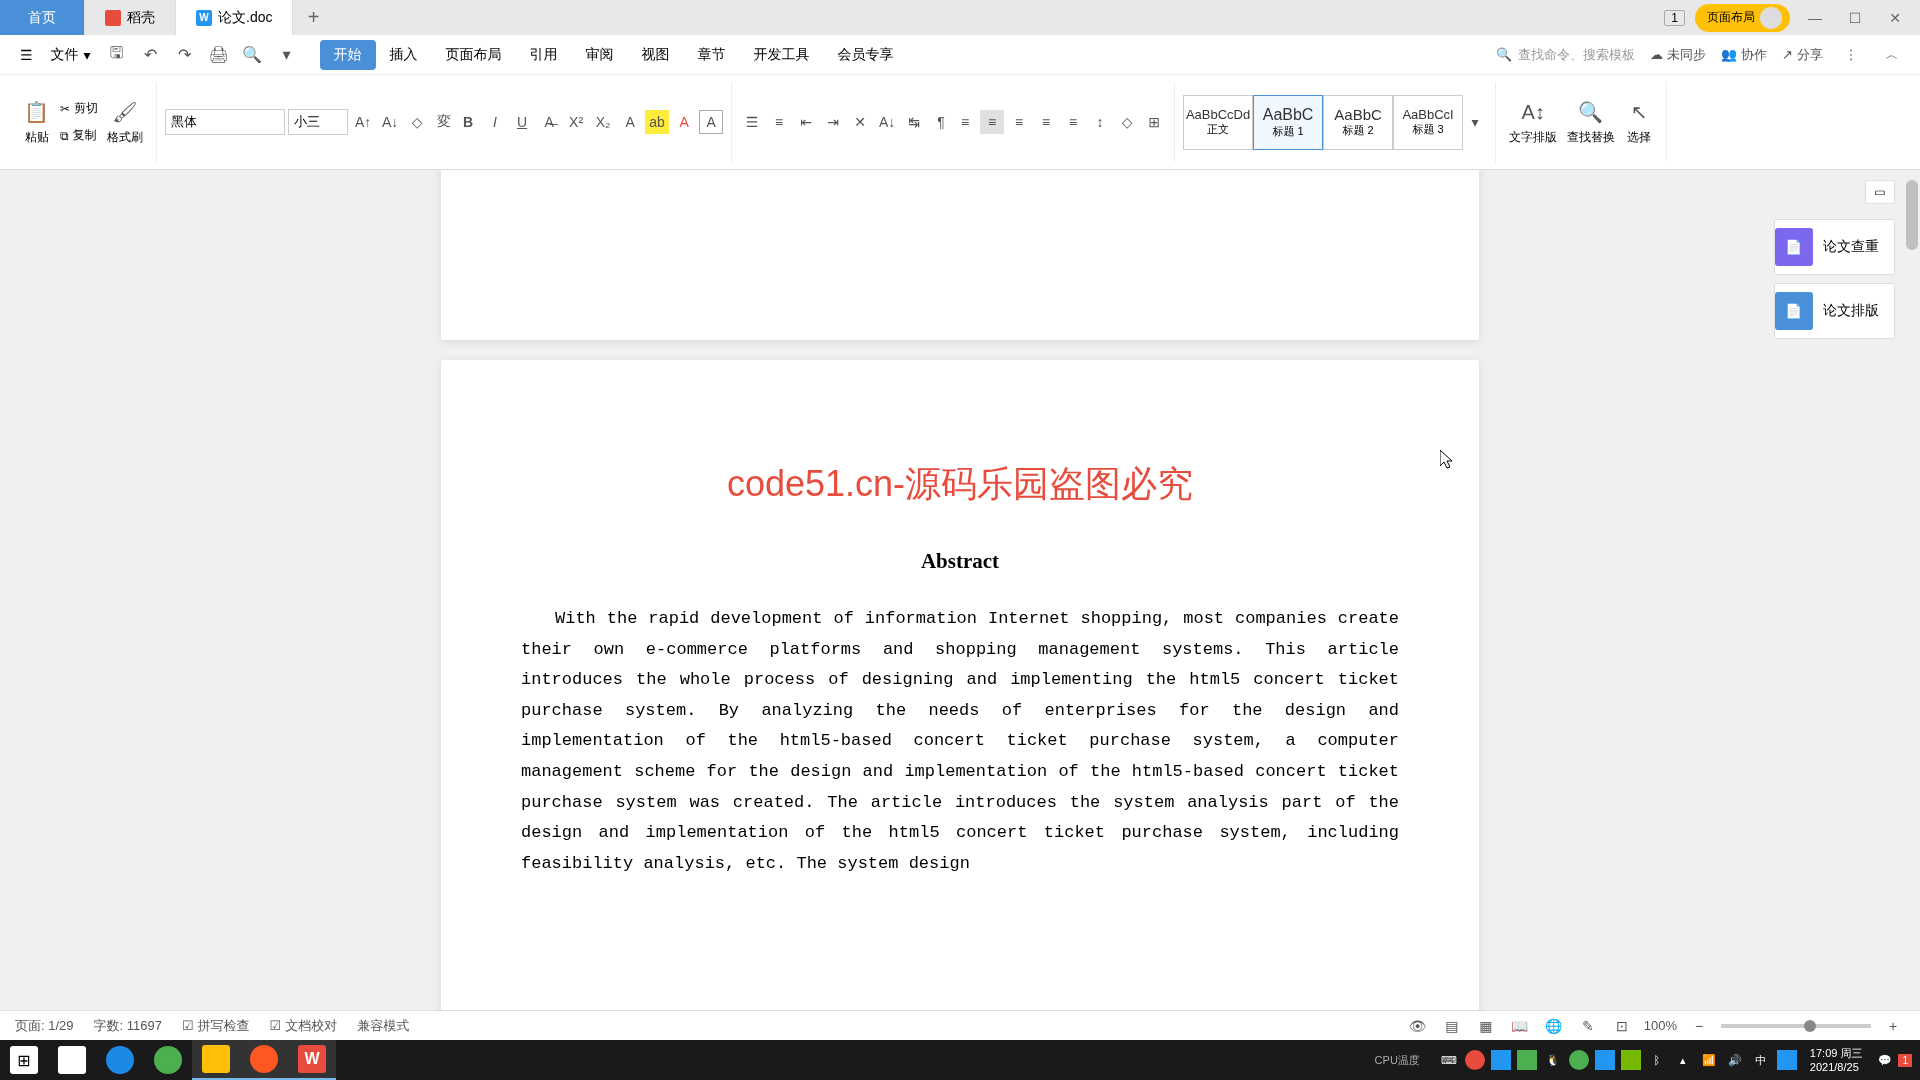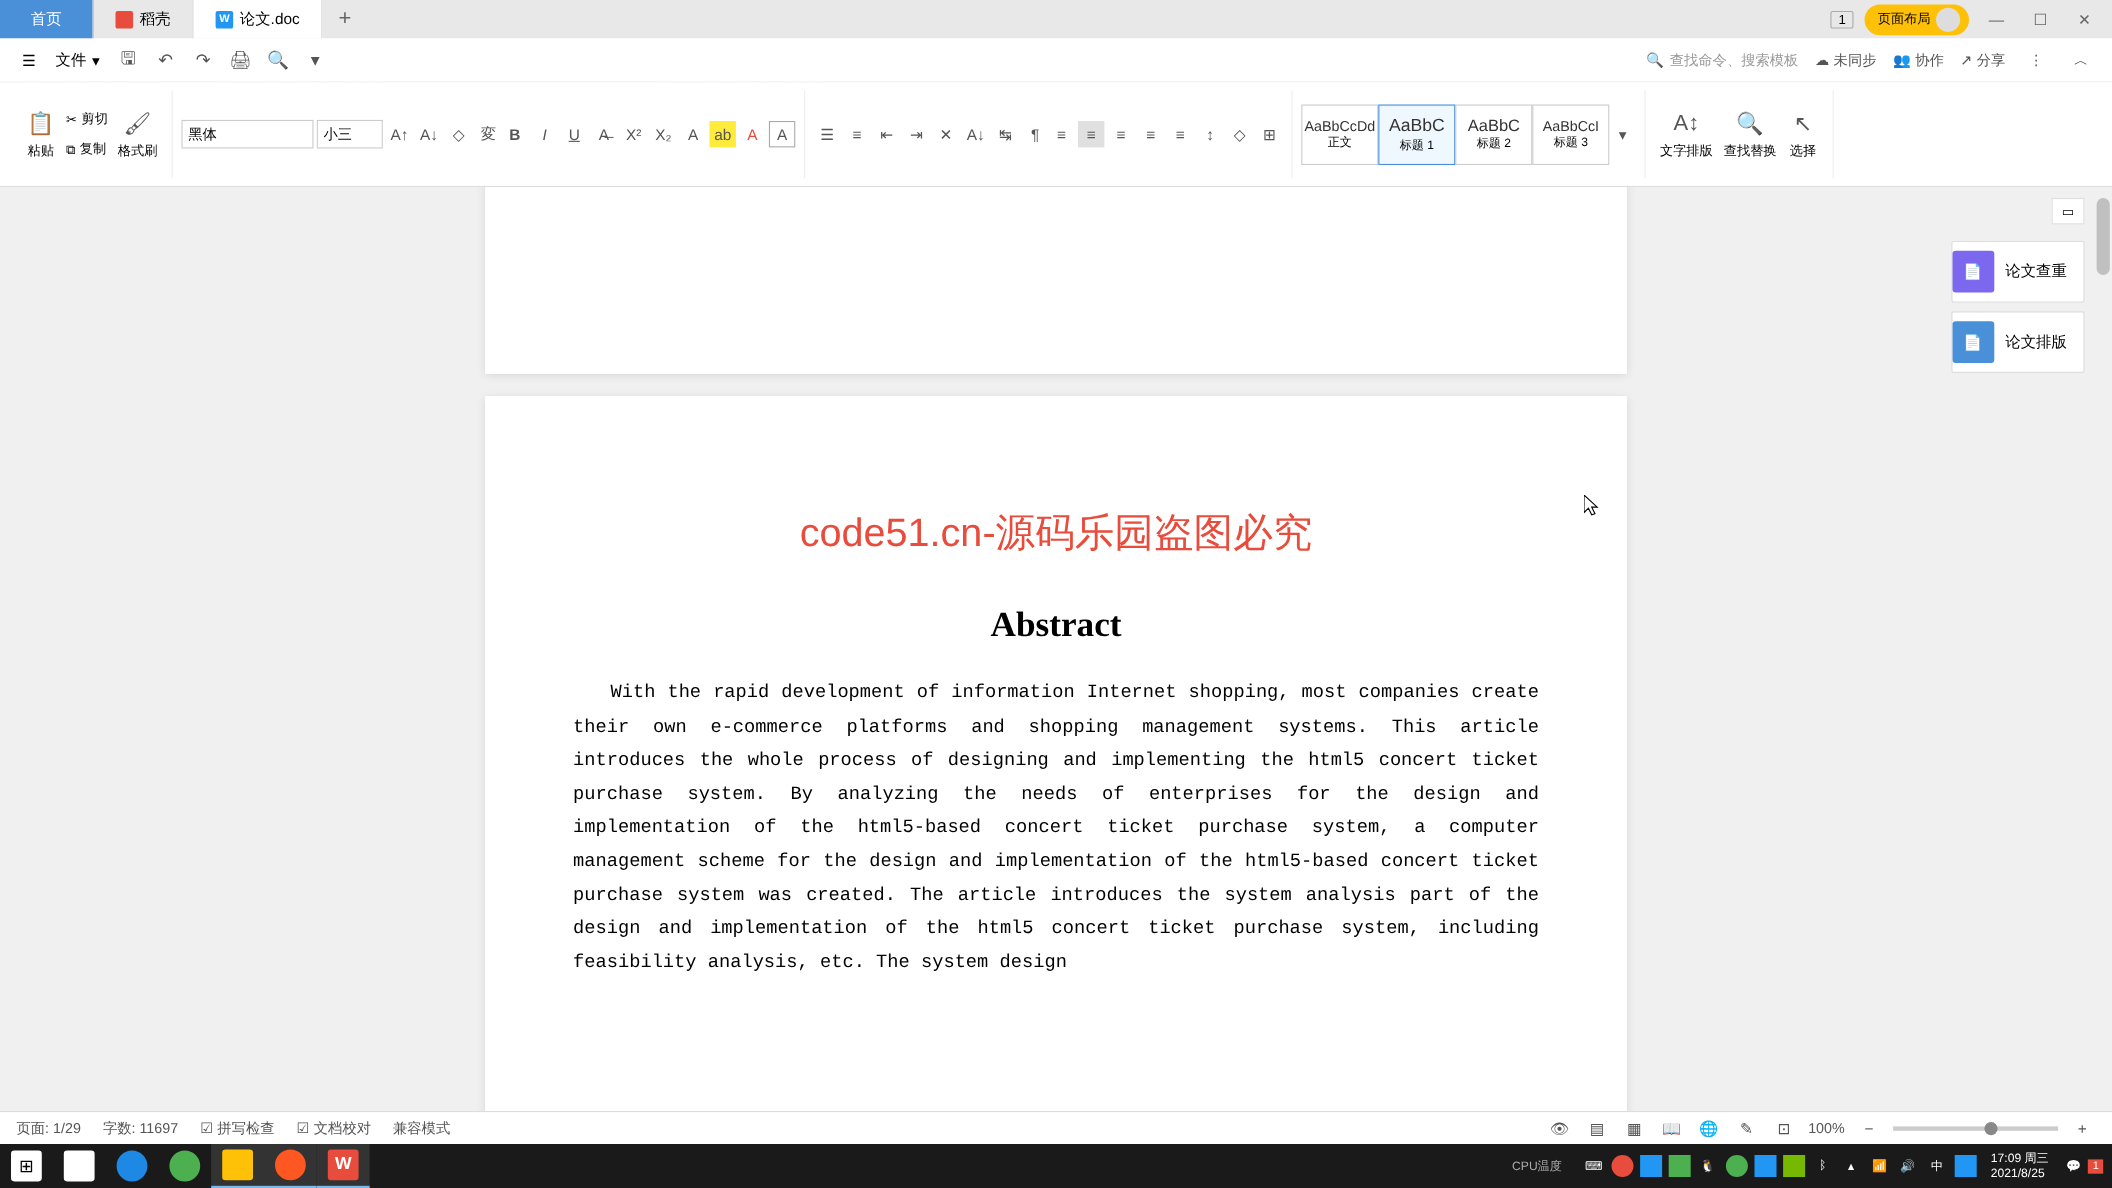--- a/index.html
+++ b/index.html
@@ -53,21 +53,21 @@
 .style-preview.active { border: 1px solid #4a90d9; background: #f0f8ff; }
 .style-sample { font-size: 13px; color: #333; }
 
 
 .doc-area { position: absolute; top: 170px; bottom: 40px; left: 0; right: 0; background: #f0f0f0; overflow: hidden; z-index: 5; }
 .page { position: absolute; background: #fff; left: 50%; transform: translateX(-50%); width: 1038px; box-shadow: 0 2px 8px rgba(0,0,0,0.1); }
 .page1 { top: -100px; height: 270px; }
 .page2 { top: 190px; min-height: 700px; padding: 100px 80px; }
 .page-content { text-align: justify; }
 .watermark-red { color: #e74c3c; font-size: 36px; text-align: center; margin-bottom: 40px; font-weight: normal; }
-.abstract-title { font-size: 32px; font-weight: bold; text-align: center; margin-bottom: 30px; font-family: "Times New Roman", serif; }
+.abstract-title { font-size: 21px; font-weight: bold; text-align: center; margin-bottom: 30px; font-family: "Times New Roman", serif; }
 .abstract-body { font-size: 17px; line-height: 1.8; font-family: "Courier New", monospace; text-indent: 2em; }
 
 
 .side-panel { position: absolute; right: 25px; top: 180px; z-index: 20; }
 .side-toggle { width: 30px; height: 24px; background: #fff; border: 1px solid #ddd; display: flex; align-items: center; justify-content: center; cursor: pointer; margin-bottom: 15px; margin-left: auto; font-size: 12px; }
 .side-item { display: flex; align-items: center; background: #fff; border: 1px solid #ddd; padding: 8px 15px 8px 0; margin-bottom: 8px; cursor: pointer; font-size: 14px; border-radius: 2px; }
 .side-icon { width: 38px; height: 38px; display: flex; align-items: center; justify-content: center; margin-right: 10px; border-radius: 3px; color: #fff; }
 .side-icon.purple { background: #7b68ee; }
 .side-icon.blue { background: #4a90d9; }
 
@@ -130,20 +130,31 @@
     <div class="menu-file">
       <span>文件</span>
       <span>▾</span>
     </div>
     <div class="menu-icon-btn">🖫</div>
     <div class="menu-icon-btn">↶</div>
     <div class="menu-icon-btn">↷</div>
     <div class="menu-icon-btn">🖨</div>
     <div class="menu-icon-btn">🔍</div>
     <div class="menu-icon-btn">▾</div>
+  </div>
+  <div class="menu-tabs">
+    <div class="menu-tab active">开始</div>
+    <div class="menu-tab">插入</div>
+    <div class="menu-tab">页面布局</div>
+    <div class="menu-tab">引用</div>
+    <div class="menu-tab">审阅</div>
+    <div class="menu-tab">视图</div>
+    <div class="menu-tab">章节</div>
+    <div class="menu-tab">开发工具</div>
+    <div class="menu-tab">会员专享</div>
   </div>
   <div class="menubar-right">
     <div class="search-box">
       <span>🔍</span>
       <span>查找命令、搜索模板</span>
     </div>
     <div class="menu-right-item">
       <span>☁</span>
       <span>未同步</span>
     </div>

